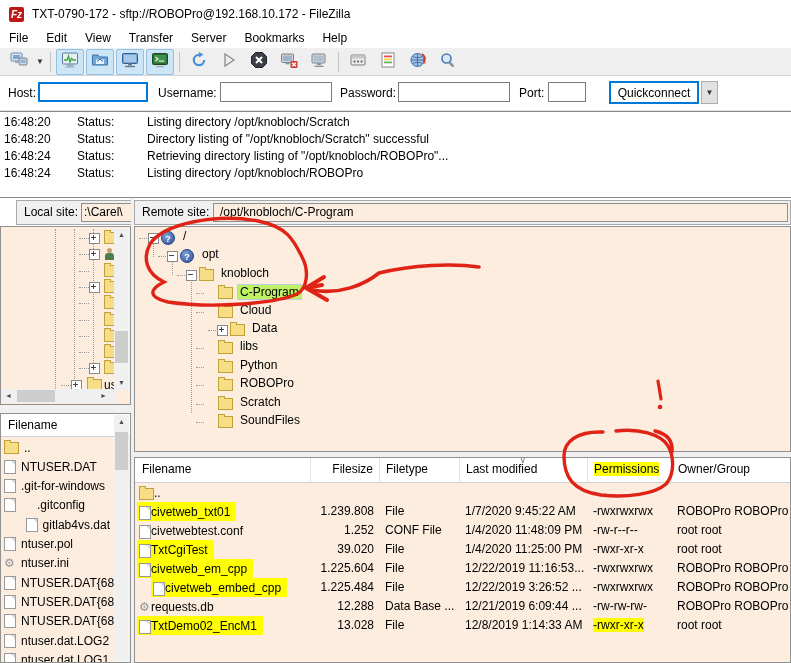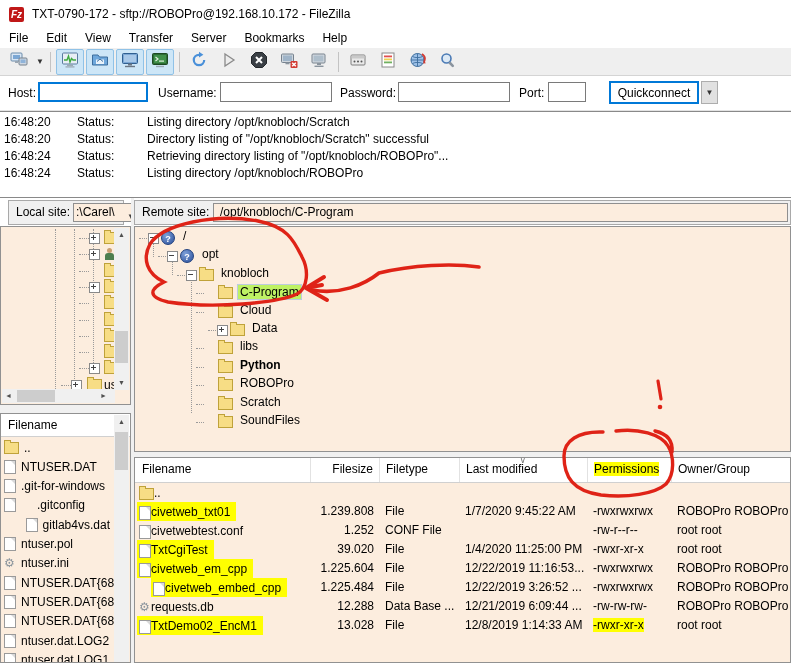--- a/index.html
+++ b/index.html
@@ -37,21 +37,21 @@
     box-sizing:border-box;font-size:8px;text-align:center;line-height:21px;color:#333;}
   
   .log{position:absolute;left:0;top:111px;width:791px;height:87px;background:#fff;border-top:1px solid #898989;
     border-bottom:1px solid #898989;box-sizing:border-box;overflow:hidden;padding-top:2px;}
   .log-row{height:17px;line-height:17px;white-space:nowrap;}
   .log-t{display:inline-block;width:73px;padding-left:4px;}
   .log-s{display:inline-block;width:70px;}
   .log-m{display:inline-block;}
   
   .sitebar{position:absolute;top:200px;height:25px;background:#f0f0f0;border:1px solid #a9a9a9;box-sizing:border-box;}
-  #local-sitebar{left:8px;width:116px;}
+  #local-sitebar{left:16px;width:116px;}
   #remote-sitebar{left:134px;width:657px;}
   .sitebar .lbl{position:absolute;left:7px;top:4px;}
   .combo{position:absolute;left:64px;top:2px;width:64px;height:19px;border:1px solid #8f8f8f;background:var(--peach);
     box-sizing:border-box;line-height:17px;padding-left:2px;overflow:hidden;white-space:nowrap;}
   .combo .chev{position:absolute;right:1px;top:4px;font-size:8px;color:#444;}
   .pathfield{position:absolute;left:78px;top:2px;right:2px;height:19px;border:1px solid #8f8f8f;background:var(--peach);
     box-sizing:border-box;line-height:17px;padding-left:6px;overflow:hidden;white-space:nowrap;}
   
   .pane{position:absolute;background:var(--peach);border:1px solid #919191;box-sizing:border-box;overflow:hidden;}
   #local-tree{left:0;top:226px;width:131px;height:179px;}
@@ -364,21 +364,21 @@
       <div class="dotstub" style="left: 61px; top: 9px; width: 8px;"></div>
       <span class="expander plus" style="position: absolute; left: 70px; top: 4px;"></span>
       <span class="i-folder" style="position: absolute; left: 83px; top: 3px;"></span>
       <span class="tlabel" style="position: absolute; left: 99px; top: 0px;">Data</span>
     </div>
     <div class="trow" style="left: 0px; top: 112.4px; width: 650px;">
       <div class="dotstub" style="left: 61px; top: 9px; width: 8px;"></div>
       <span class="i-folder" style="position: absolute; left: 83px; top: 3px;"></span>
       <span class="tlabel" style="position: absolute; left: 99px; top: 0px;">libs</span>
     </div>
-    <div class="trow" style="left: 0px; top: 130.8px; width: 650px; font-weight: bold;">
+    <div class="trow" style="left: 0px; top: 130.8px; width: 650px;">
       <div class="dotstub" style="left: 61px; top: 9px; width: 8px;"></div>
       <span class="i-folder" style="position: absolute; left: 83px; top: 3px;"></span>
       <span class="tlabel" style="position: absolute; left: 99px; top: 0px;">Python</span>
     </div>
     <div class="trow" style="left: 0px; top: 149.2px; width: 650px;">
       <div class="dotstub" style="left: 61px; top: 9px; width: 8px;"></div>
       <span class="i-folder" style="position: absolute; left: 83px; top: 3px;"></span>
       <span class="tlabel" style="position: absolute; left: 99px; top: 0px;">ROBOPro</span>
     </div>
     <div class="trow" style="left: 0px; top: 167.6px; width: 650px;">
@@ -490,20 +490,21 @@
         <div class="rcell" style="left: 542px; width: 111px; text-align: left;">ROBOPro ROBOPro</div>
         <div class="rcell" style="left: 458px; width: 76px;"><span>-rwxrwxrwx</span></div>
       </div>
       <div style="position: absolute; left: 0px; top: 63px; width: 657px; height: 19px;">
         <div class="rcell" style="left: 2px; width: 173px;"><span style="display: inline-flex; align-items: center; padding: 1px 6px 1px 2px;">
             <span class="i-file"></span>
             <span class="nm">civetwebtest.conf</span>
           </span></div>
         <div class="rcell" style="left: 181px; width: 58px; text-align: right;">1.252</div>
         <div class="rcell" style="left: 250px; width: 71px; text-align: left;">CONF File</div>
+        <div class="rcell" style="left: 330px; width: 119px; text-align: left;">1/4/2020 11:48:09 PM</div>
         <div class="rcell" style="left: 542px; width: 111px; text-align: left;">root root</div>
         <div class="rcell" style="left: 458px; width: 76px;"><span>-rw-r--r--</span></div>
       </div>
       <div style="position: absolute; left: 0px; top: 82px; width: 657px; height: 19px;">
         <div class="rcell" style="left: 2px; width: 173px;"><span class="hl-name">
             <span class="i-file"></span>
             <span class="nm">TxtCgiTest</span>
           </span></div>
         <div class="rcell" style="left: 181px; width: 58px; text-align: right;">39.020</div>
         <div class="rcell" style="left: 250px; width: 71px; text-align: left;">File</div>

